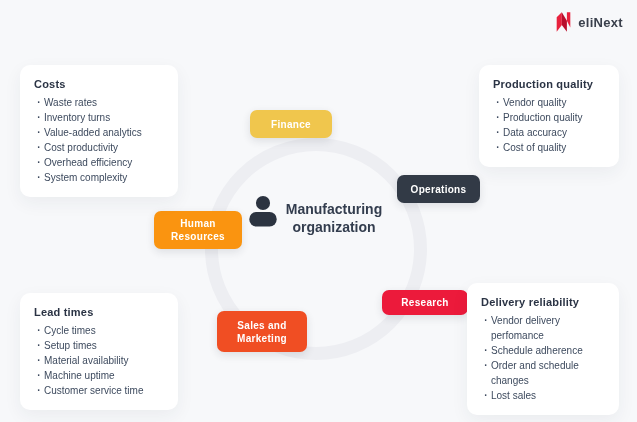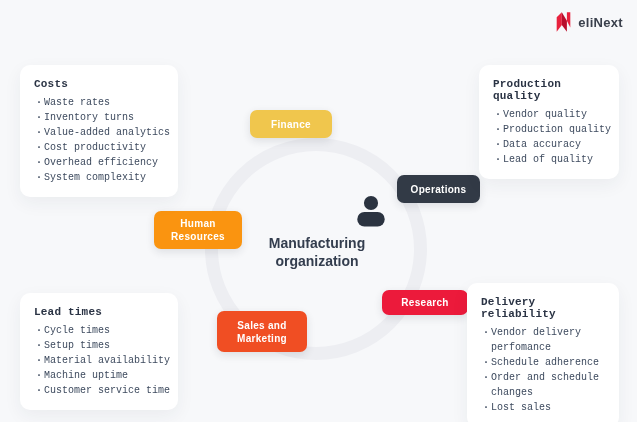--- a/index.html
+++ b/index.html
@@ -29,21 +29,21 @@
   
   .ring{
     position:absolute;left:205px;top:138px;
     width:196px;height:196px;
     border:13px solid #edeef2;border-radius:50%;
     background:transparent;
   }
   
   .center{
     position:absolute;left:246px;top:194px;width:142px;
-    display:flex;flex-direction:column;align-items:flex-end;
+    display:flex;flex-direction:row;align-items:flex-start;
     text-align:center;
   }
   .center-label{
     margin-top:6px;
     font-size:14px;font-weight:bold;color:#333d4e;line-height:1.3;
   }
   
   .badge{
     position:absolute;
     display:flex;align-items:center;justify-content:center;
@@ -57,21 +57,21 @@
   .b-finance{left:250px;top:110px;width:82px;height:28px;}
   .b-operations{left:397px;top:175px;width:83px;height:28px;}
   .b-hr{left:154px;top:211px;width:88px;height:38px;}
   .b-research{left:366px;top:290px;width:86px;height:25px;}
   .b-sales{left:217px;top:311px;width:90px;height:41px;}
   
   .card{
     position:absolute;
     background:#ffffff;border-radius:10px;
     box-shadow:0 6px 18px rgba(40,50,70,.06);
-    padding:13px 6px 12px 14px;box-sizing:border-box;font-family:Liberation Mono, monospace;
+    padding:13px 6px 12px 14px;box-sizing:border-box;
   }
   .c-costs{left:20px;top:65px;width:158px;}
   .c-quality{left:479px;top:65px;width:140px;}
   .c-lead{left:20px;top:293px;width:158px;}
   .c-delivery{left:467px;top:283px;width:152px;}
   .card h3{
     margin:0 0 5px 0;
     font-size:11px;font-weight:bold;color:#2a3344;letter-spacing:.2px;
   }
   .card ul{
@@ -173,21 +173,21 @@
         <li>
           <span class="dot">·</span>
           <span class="txt">Production quality</span>
         </li>
         <li>
           <span class="dot">·</span>
           <span class="txt">Data accuracy</span>
         </li>
         <li>
           <span class="dot">·</span>
-          <span class="txt">Lead of quality</span>
+          <span class="txt">Cost of quality</span>
         </li>
       </ul>
   </div>
 
   <div class="card c-lead">
     <h3>Lead times</h3>
     <ul>
 
     <li>
           <span class="dot">·</span>

